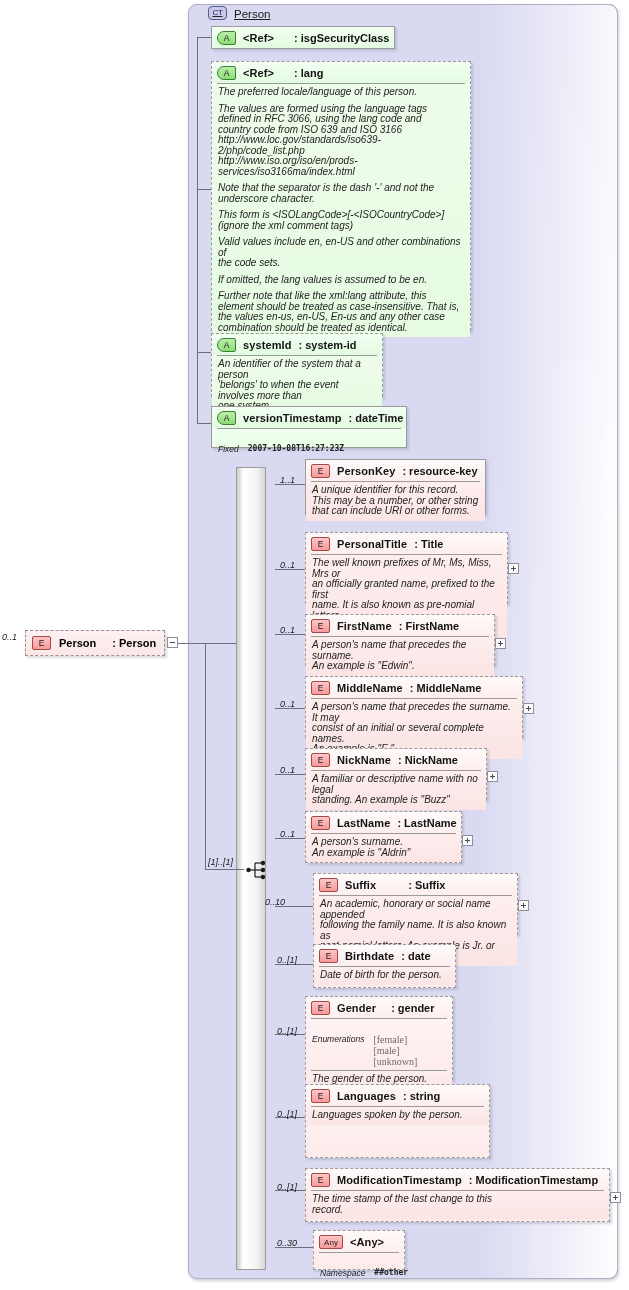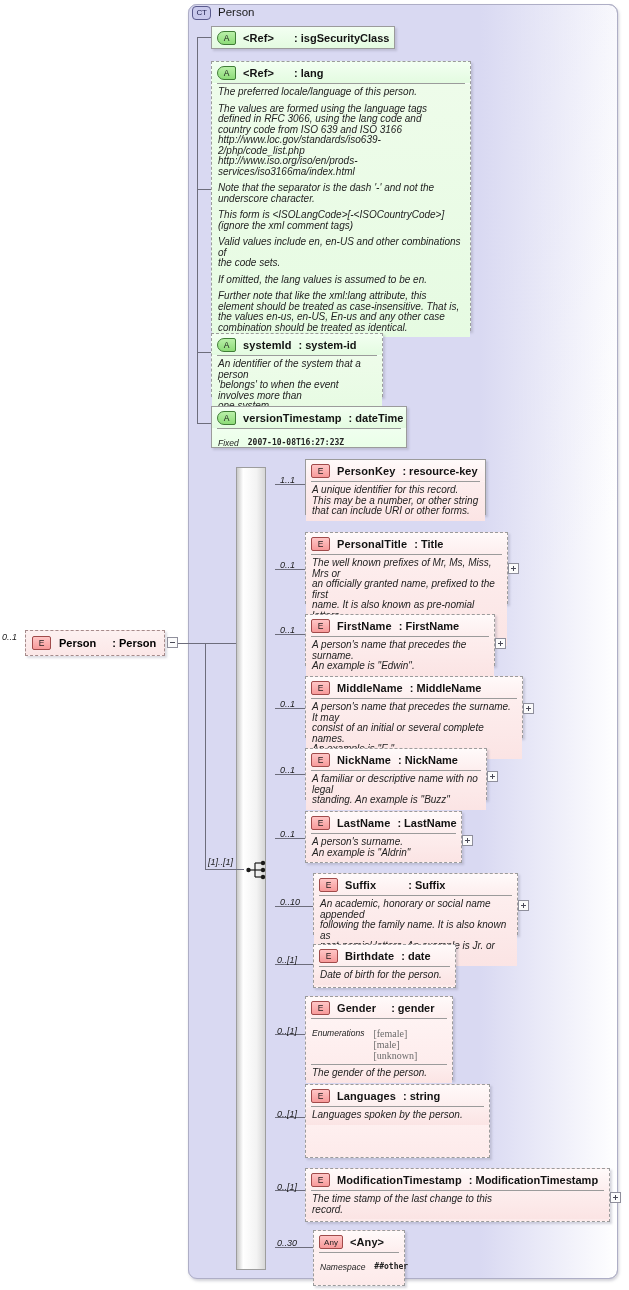--- a/index.html
+++ b/index.html
@@ -45,23 +45,23 @@
   .ct-outline {
     position: absolute;
     left: 188px; top: 4px; width: 430px; height: 1275px;
     border: 1px solid #aeaec6;
     border-radius: 9px;
     pointer-events: none;
   }
 
   .ct-header {
     position: absolute;
-    left: 192px; top: 6px;
-    display: flex; align-items: flex-start; gap: 7px;
-    font-size: 11px; color: #222;
+    left: 208px; top: 6px;
+    display: flex; align-items: flex-end; gap: 7px;
+    font-size: 11px; color: #222; text-decoration: underline;
   }
   .ct-tag {
     width: 19px; height: 14px;
     border: 1px solid #5a5a8c;
     border-radius: 4px;
     background: #c9c9ec;
     font-size: 8px; line-height: 12px;
     text-align: center; color: #1b1b4a;
     font-family: "Liberation Sans", sans-serif;
     letter-spacing: -0.3px;
@@ -137,21 +137,21 @@
     font-style: italic;
     color: #222;
     line-height: 10.5px;
   }
   .node-body p { margin: 0 0 6px 0; }
   .node-body p:last-child { margin-bottom: 0; }
 
   
   .kv-row {
     display: flex; align-items: flex-start; gap: 9px;
-    padding: 9px 6px 3px 6px;
+    padding: 15px 6px 3px 6px;
     font-size: 8.5px; color: #222;
   }
   .kv-key { font-style: italic; }
   .kv-val { font-family: "DejaVu Sans Mono", monospace; font-size: 8px; font-weight: bold; }
   .enum-list { font-family: Liberation Serif, serif; font-size: 10px; color: #6b6b6b; line-height: 11px; }
 
   
   .card {
     position: absolute;
     font-size: 9px; font-style: italic; color: #1a1a1a;
@@ -416,21 +416,21 @@
       <span class="type">: LastName</span>
     </div>
     <div class="node-sep"></div>
     <div class="node-body">
       <p style="white-space:pre-line">A person's surname.
 An example is "Aldrin"</p>
     </div>
   </div>
   <div class="plus" style="left:462px; top:835px;"></div>
 
-  <div class="card" style="left:280px; top:897px;">0..10</div>
+  <div class="card" style="left:265px; top:897px;">0..10</div>
   <div class="node elem dashed" style="left:313px; top:873px; width:205px; height:62px;">
     <div class="node-head">
       <span class="badge e">E</span>
       <span class="name">Suffix</span>
       <span class="type" style="margin-left:25px;">: Suffix</span>
     </div>
     <div class="node-sep"></div>
     <div class="node-body">
       <p style="white-space:pre-line">An academic, honorary or social name appended
 following the family name. It is also known as
@@ -496,21 +496,21 @@
     </div>
     <div class="node-sep"></div>
     <div class="node-body">
       <p style="white-space:pre-line">The time stamp of the last change to this
 record.</p>
     </div>
   </div>
   <div class="plus" style="left:610px; top:1192px;"></div>
 
   <div class="card" style="left:277px; top:1238px;">0..30</div>
-  <div class="node elem dashed" style="left:313px; top:1230px; width:92px; height:56px;">
+  <div class="node elem dashed" style="left:313px; top:1230px; width:92px; height:40px;">
     <div class="node-head">
       <span class="badge any">Any</span>
       <span class="name">&lt;Any&gt;</span>
     </div>
     <div class="node-sep"></div>
     <div class="kv-row">
       <span class="kv-key">Namespace</span>
       <span class="kv-val">##other</span>
     </div>
   </div>

